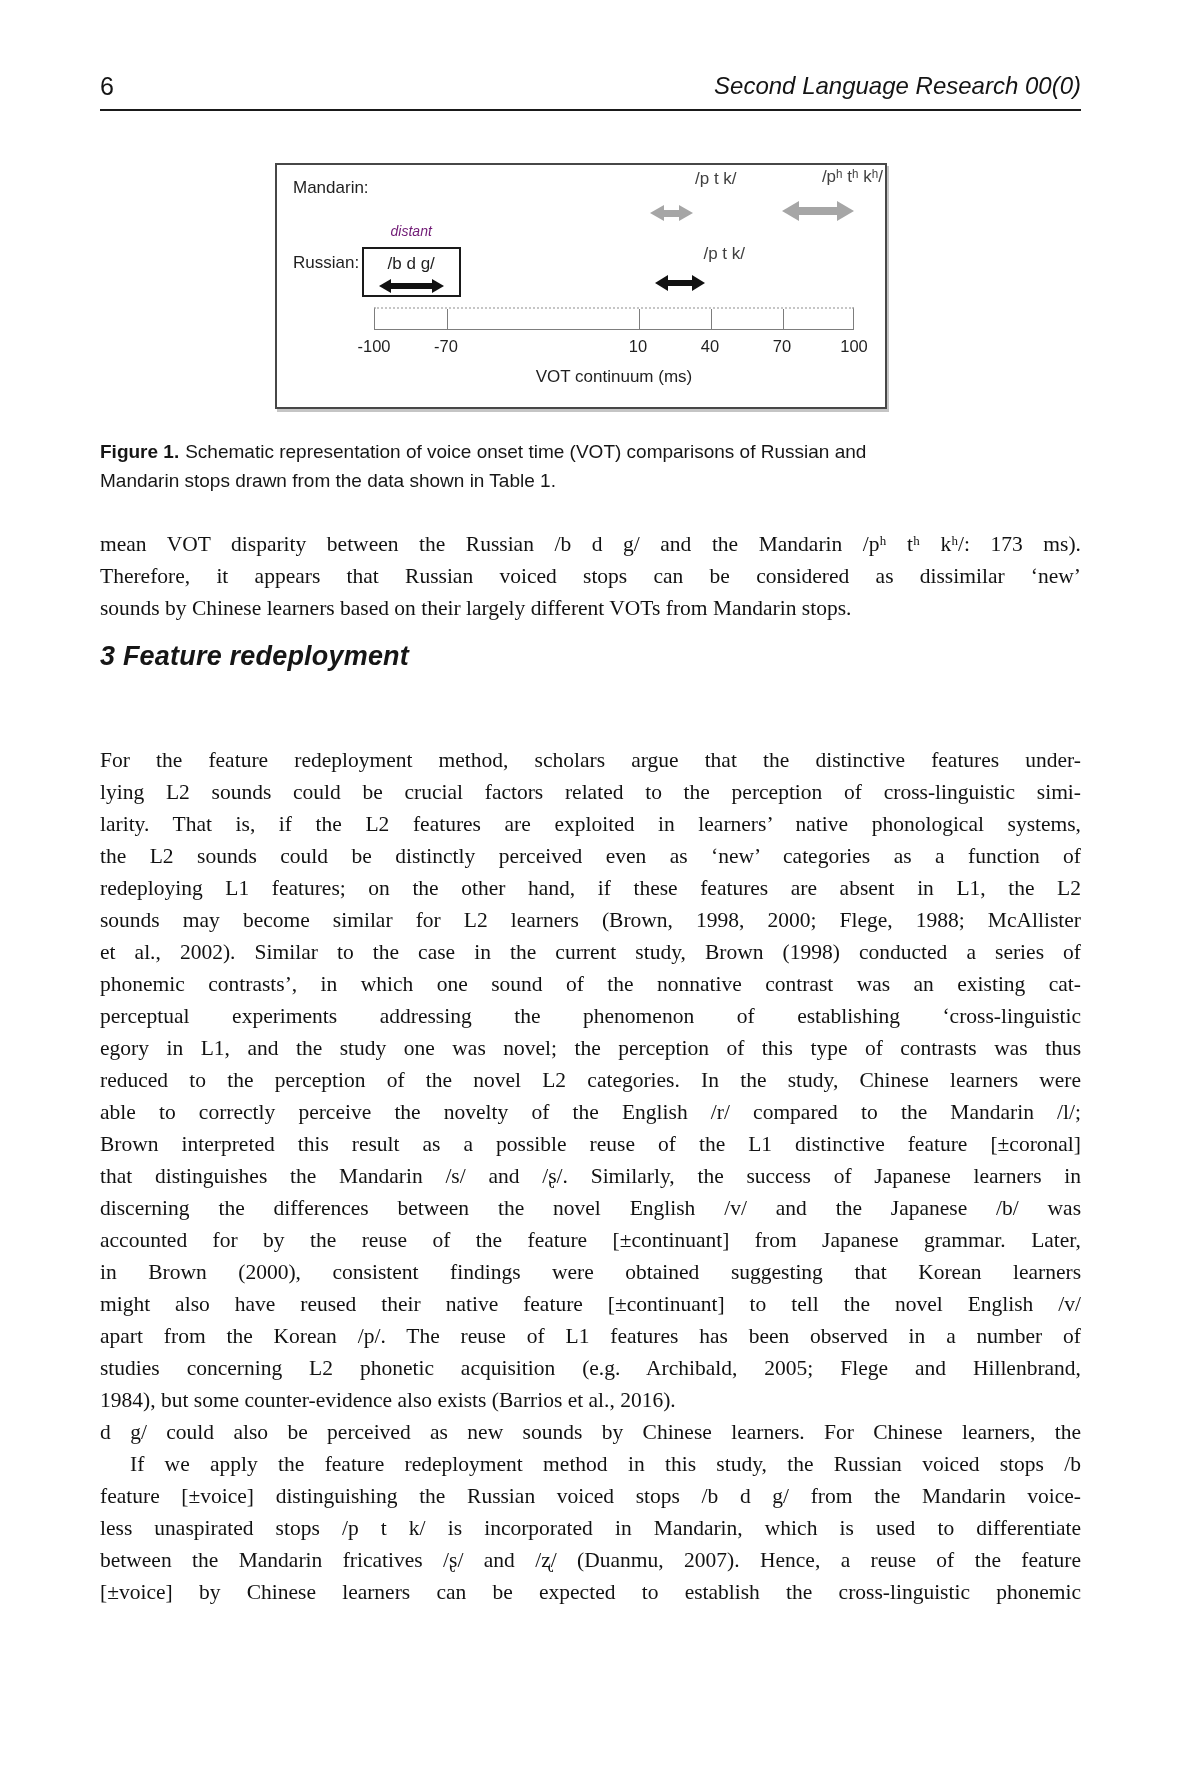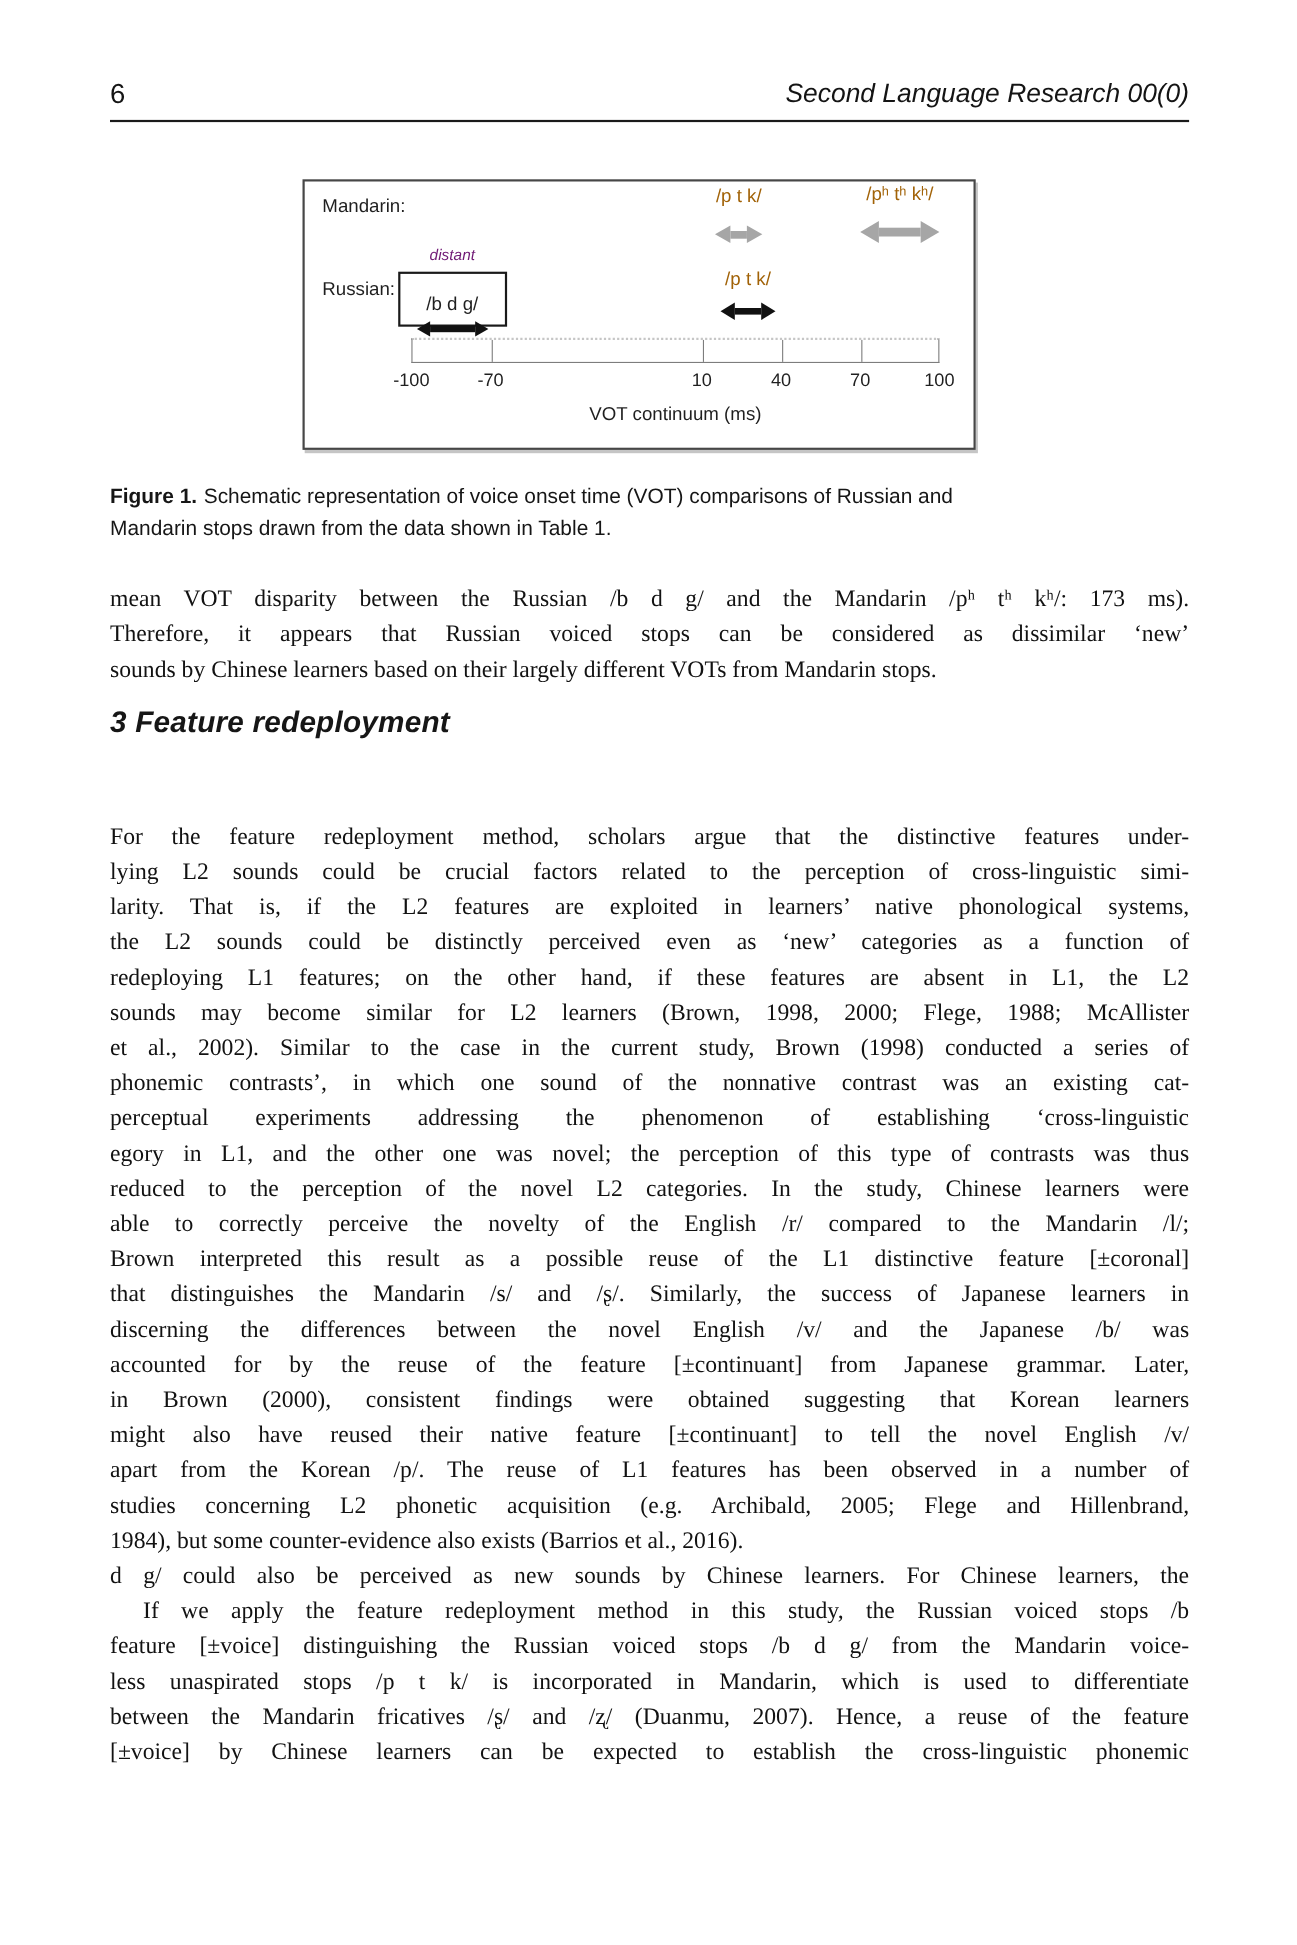--- a/index.html
+++ b/index.html
@@ -11,24 +11,24 @@
     font-family:"Liberation Sans","DejaVu Sans",sans-serif;}
   .hdr-journal{position:absolute;right:98px;top:72px;font-size:24px;font-style:italic;color:#141414;
     font-family:"Liberation Sans","DejaVu Sans",sans-serif;}
   .hdr-rule{position:absolute;left:100px;top:109px;width:981px;height:2px;background:#1a1a1a;}
 
   
   .fig-box{position:absolute;left:275px;top:163px;width:612px;height:246px;background:#ffffff;
     border:2px solid #474747;box-shadow:2px 3px 0 rgba(150,150,150,.55);box-sizing:border-box;}
   .fig-canvas{position:absolute;inset:0;font-family:"Liberation Sans","DejaVu Sans",sans-serif;color:#1f1f1f;}
   .fig-rowlabel{position:absolute;left:16px;font-size:17px;color:#1f1f1f;}
-  .fig-lab{position:absolute;width:130px;text-align:center;font-size:17px;color:#a16207;white-space:nowrap;}
+  .fig-lab{position:absolute;width:130px;text-align:right;font-size:17px;color:#404040;white-space:nowrap;}
   .fig-distant{position:absolute;width:130px;text-align:center;font-size:14px;font-style:italic;color:#701a75;}
   .bdg-box{position:absolute;border:2px solid #1a1a1a;box-sizing:border-box;
-    display:flex;flex-direction:column;align-items:center;justify-content:flex-start;padding-top:17px;}
+    display:flex;flex-direction:column;align-items:center;justify-content:flex-start;padding-top:4px;}
   .bdg-box .bdg-lab{font-size:17px;line-height:21px;color:#1f1f1f;}
   .arr{position:absolute;display:flex;align-items:center;}
   .arr .bar{flex:1;}
   .axis-strip{position:absolute;height:23px;box-sizing:border-box;
     border-top:2px dotted #c6c6c6;border-bottom:1px solid #7d7d7d;
     border-left:1px solid #7d7d7d;border-right:1px solid #7d7d7d;}
   .axis-tick{position:absolute;top:0;bottom:0;width:1px;background:#7d7d7d;}
   .axis-ticklab{position:absolute;width:60px;text-align:center;font-size:16.5px;color:#1f1f1f;}
   .axis-title{position:absolute;text-align:center;font-size:17px;color:#1f1f1f;}
 
@@ -124,21 +124,21 @@
       <div>
         <div class="line">For the feature redeployment method, scholars argue that the distinctive features under-</div>
         <div class="line">lying L2 sounds could be crucial factors related to the perception of cross-linguistic simi-</div>
         <div class="line">larity. That is, if the L2 features are exploited in learners’ native phonological systems,</div>
         <div class="line">the L2 sounds could be distinctly perceived even as ‘new’ categories as a function of</div>
         <div class="line">redeploying L1 features; on the other hand, if these features are absent in L1, the L2</div>
         <div class="line">sounds may become similar for L2 learners (Brown, 1998, 2000; Flege, 1988; McAllister</div>
         <div class="line">et al., 2002). Similar to the case in the current study, Brown (1998) conducted a series of</div>
         <div class="line">phonemic contrasts’, in which one sound of the nonnative contrast was an existing cat-</div>
         <div class="line">perceptual experiments addressing the phenomenon of establishing ‘cross-linguistic</div>
-        <div class="line">egory in L1, and the other one was novel; the perception of this type of contrasts was thus</div>
+        <div class="line">egory in L1, and the study one was novel; the perception of this type of contrasts was thus</div>
         <div class="line">reduced to the perception of the novel L2 categories. In the study, Chinese learners were</div>
         <div class="line">able to correctly perceive the novelty of the English /r/ compared to the Mandarin /l/;</div>
         <div class="line">Brown interpreted this result as a possible reuse of the L1 distinctive feature [±coronal]</div>
         <div class="line">that distinguishes the Mandarin /s/ and /ʂ/. Similarly, the success of Japanese learners in</div>
         <div class="line">discerning the differences between the novel English /v/ and the Japanese /b/ was</div>
         <div class="line">accounted for by the reuse of the feature [±continuant] from Japanese grammar. Later,</div>
         <div class="line">in Brown (2000), consistent findings were obtained suggesting that Korean learners</div>
         <div class="line">might also have reused their native feature [±continuant] to tell the novel English /v/</div>
         <div class="line">apart from the Korean /p/. The reuse of L1 features has been observed in a number of</div>
         <div class="line">studies concerning L2 phonetic acquisition (e.g. Archibald, 2005; Flege and Hillenbrand,</div>

